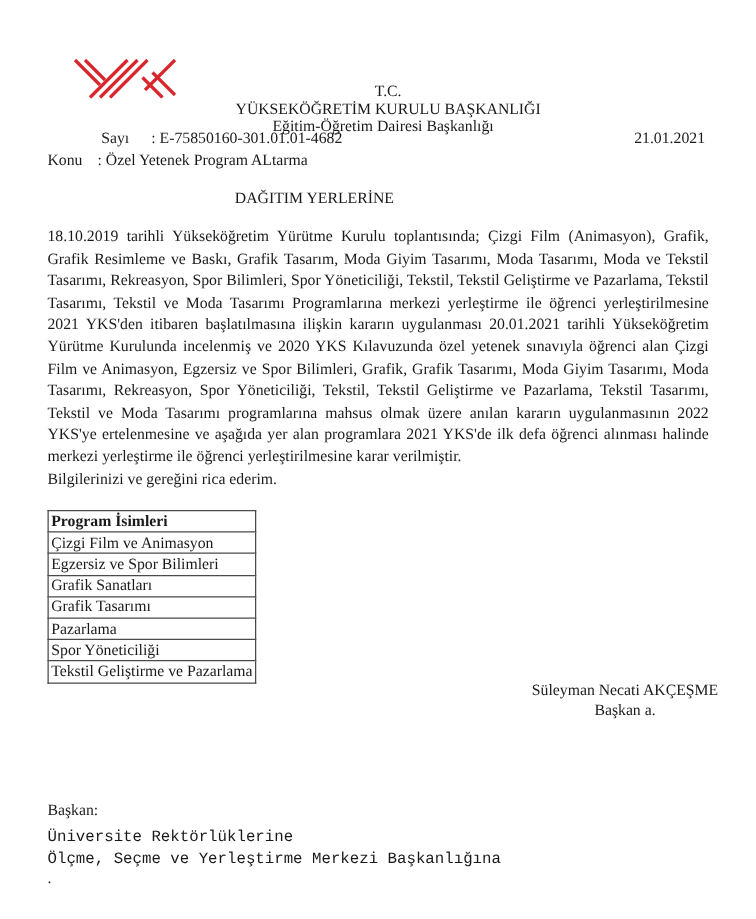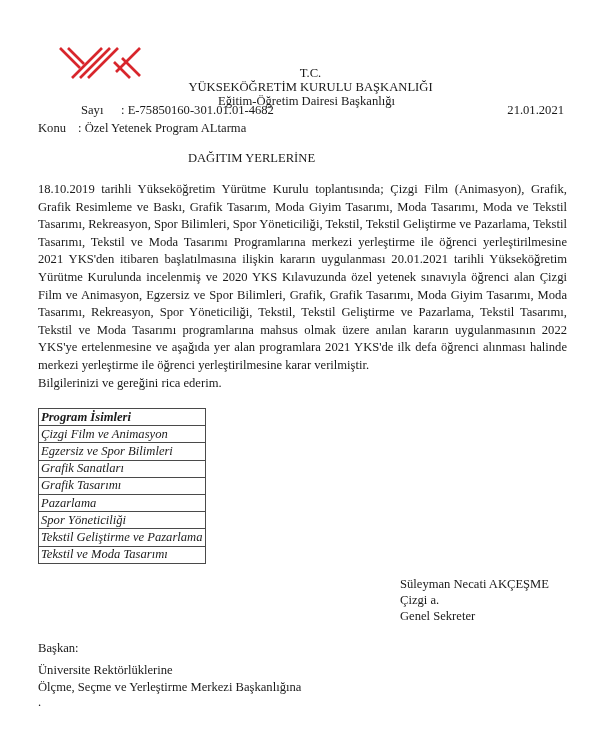--- a/index.html
+++ b/index.html
@@ -20,30 +20,30 @@
   #konu-label, #konu-value { top: 121px; }
   #date { top: 103px; right: 41px; font-family: Liberation Serif, serif; }
   #dist-title { top: 151px; left: 0; width: 503px; text-align: center; }
   #body-para {
     left: 38px; top: 181px; width: 529px;
     text-align: justify; line-height: 17.6px; margin: 0;
   }
   #closing { left: 38px; top: 376px; }
   #program-table {
     left: 38px; top: 408px; width: 156px;
-    border-collapse: collapse; font-size: 12.6px; font-style: italic;
+    border-collapse: collapse; font-size: 12.6px;
   }
   #program-table td, #program-table th {
     border: 1.5px solid #4a4a4a; padding: 0 2px; height: 16.2px;
     line-height: 15px; text-align: left; white-space: nowrap;
   }
   #program-table th { font-weight: bold; }
-  #signature { left: 400px; top: 576px; width: 200px; line-height: 16px; }
+  #signature { left: 400px; top: 544px; width: 200px; text-align: center; line-height: 16px; }
   #dist-label { left: 38px; top: 641px; }
-  #dist-list { left: 38px; top: 662px; line-height: 17px; }
+  #dist-list { left: 38px; top: 662px; line-height: 17px; font-family: Liberation Mono, monospace; }
   #dist-dot { left: 38px; top: 695px; }
 </style>
 </head>
 <body>
 
 <svg id="logo" class="abs" viewBox="0 0 84 32">
   <g stroke="#d8262c" stroke-width="2.6" fill="none" stroke-linecap="butt">
 
     <line x1="2" y1="1" x2="22" y2="21"></line>
     <line x1="10" y1="1" x2="26" y2="17"></line>
@@ -93,30 +93,26 @@
       </tr>
   <tr>
         <td>Pazarlama</td>
       </tr>
   <tr>
         <td>Spor Yöneticiliği</td>
       </tr>
   <tr>
         <td>Tekstil Geliştirme ve Pazarlama</td>
       </tr>
-  <tr>
-        <td>Tekstil ve Moda Tasarımı</td>
-      </tr>
 </tbody>
   </table>
 
 <div id="signature" class="abs">
   <div>Süleyman Necati AKÇEŞME</div>
-  <div>Çizgi a.</div>
-  <div>Genel Sekreter</div>
+  <div>Başkan a.</div>
 </div>
 
 <div id="dist-label" class="abs">Başkan:</div>
 <div id="dist-list" class="abs">
   <div>Üniversite Rektörlüklerine</div>
   <div>Ölçme, Seçme ve Yerleştirme Merkezi Başkanlığına</div>
 </div>
 <div id="dist-dot" class="abs">.</div>
 
 </body></html>

